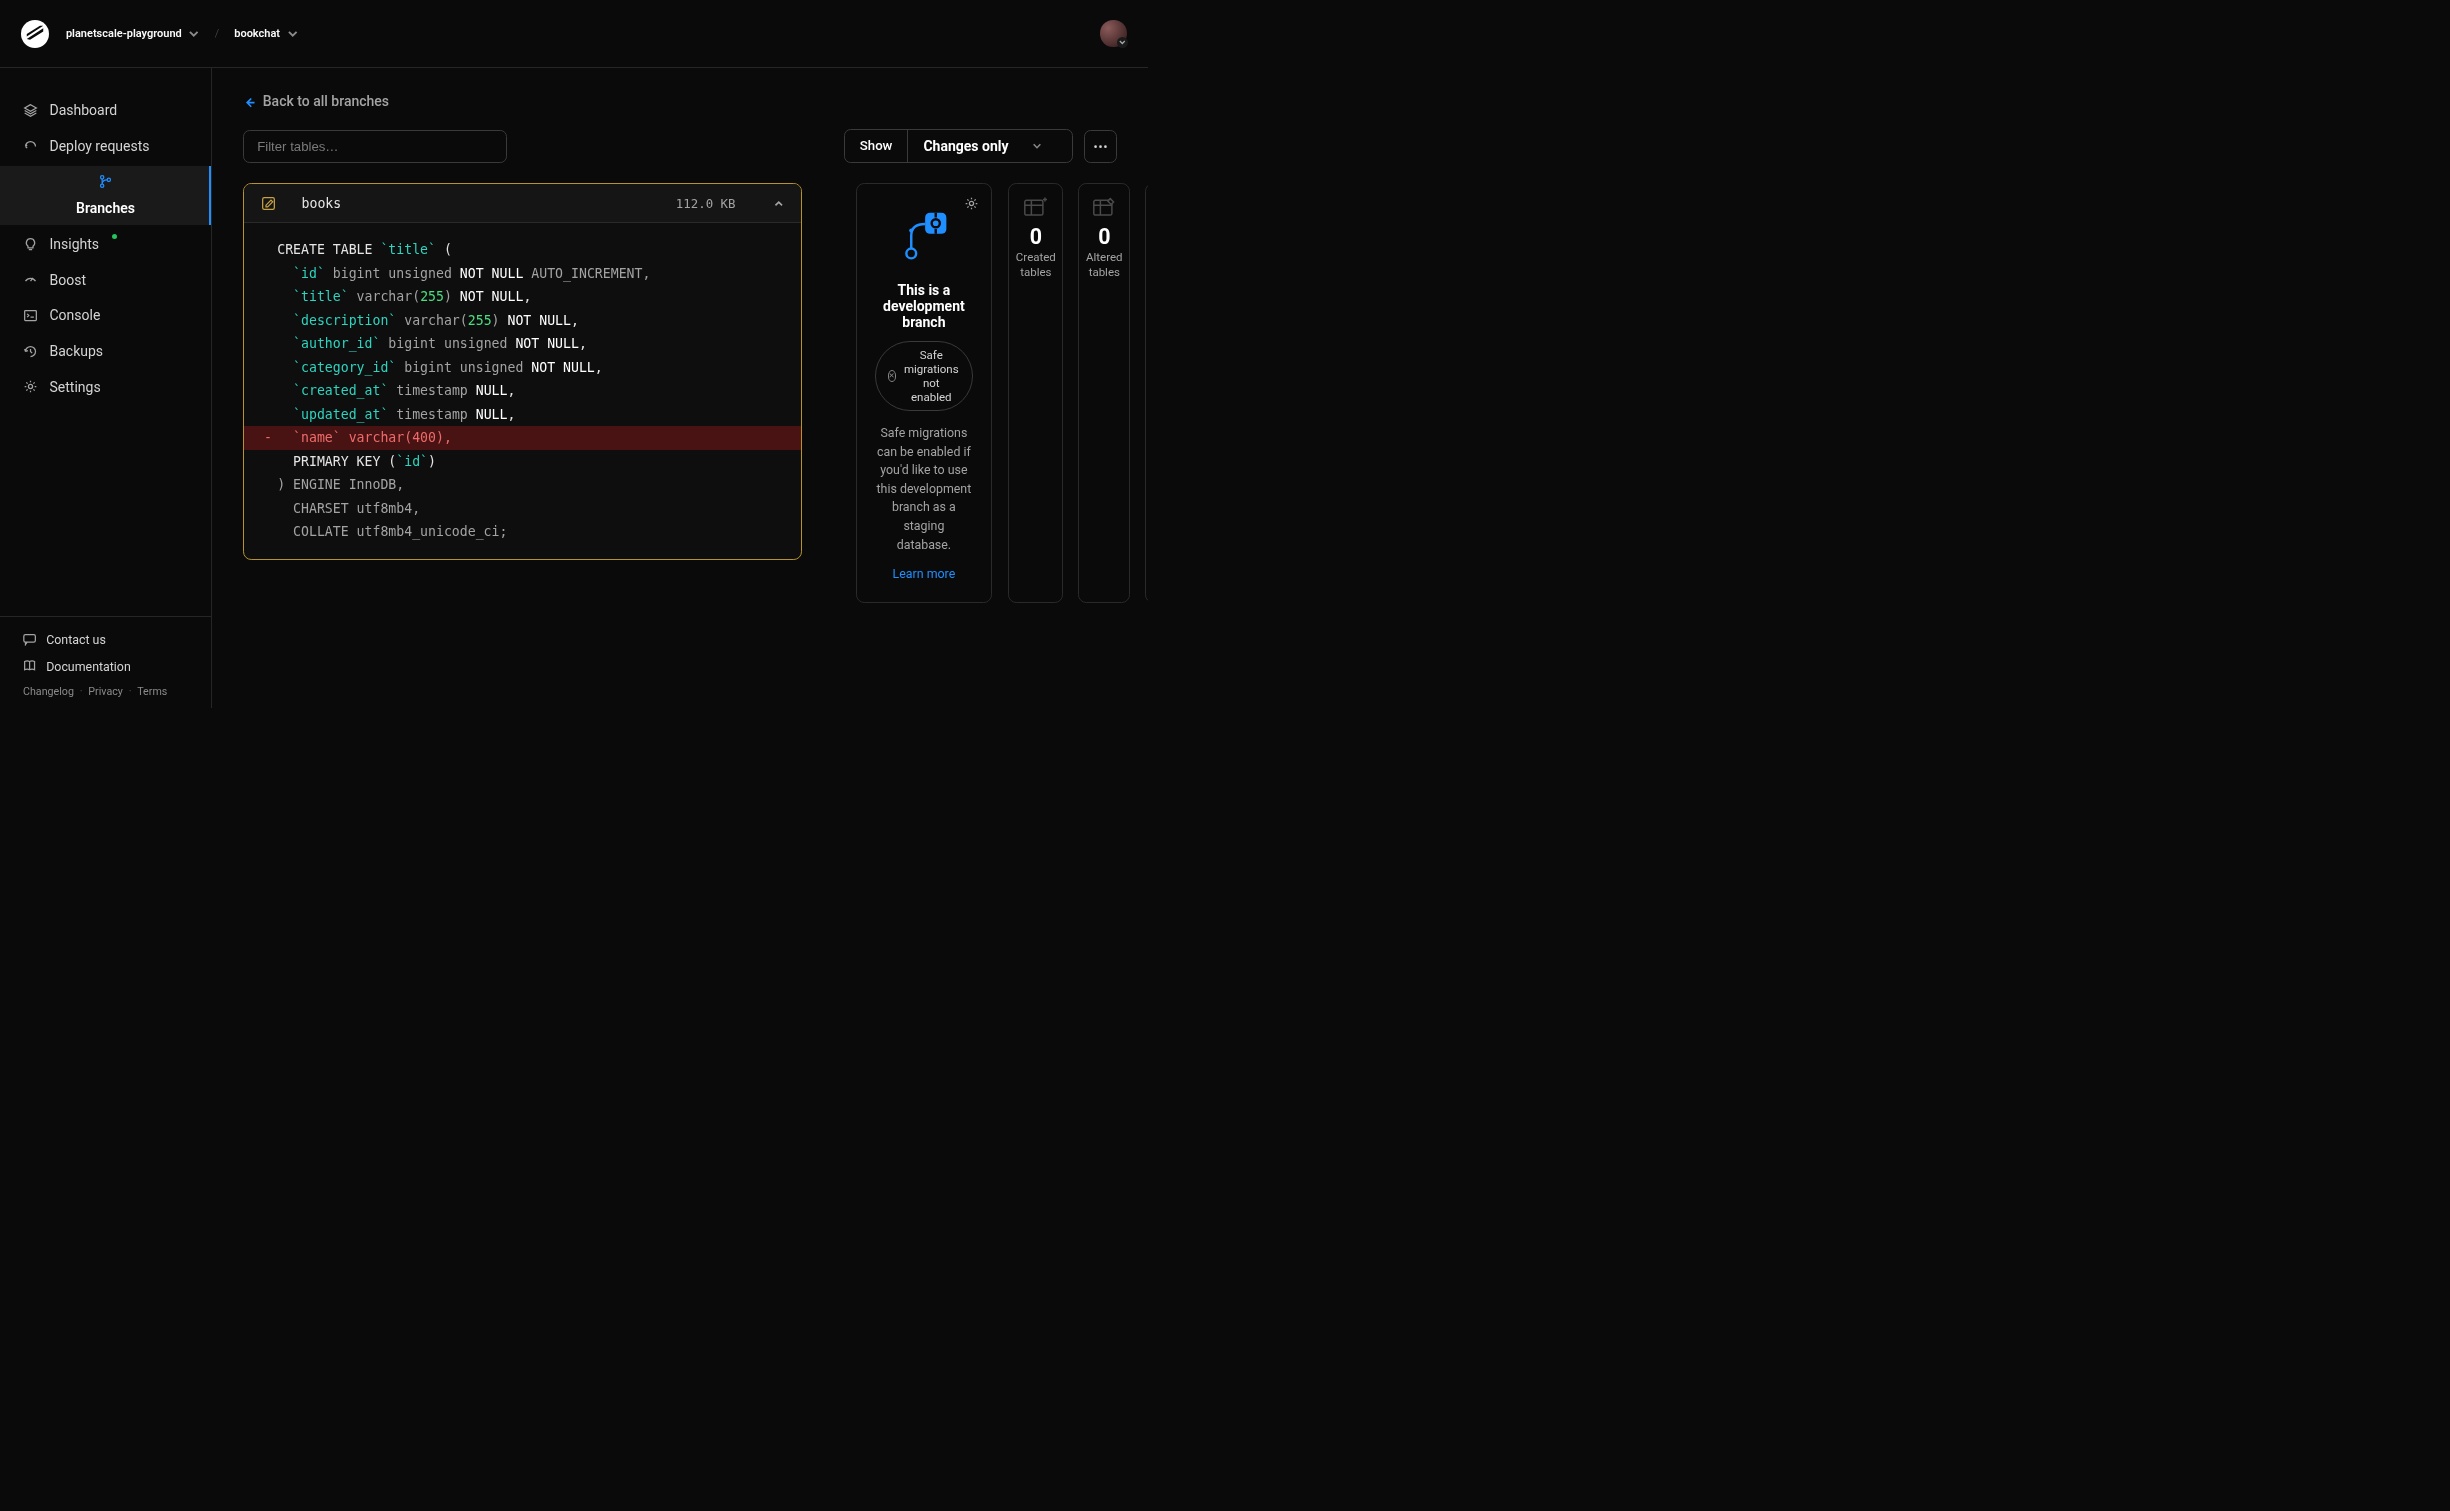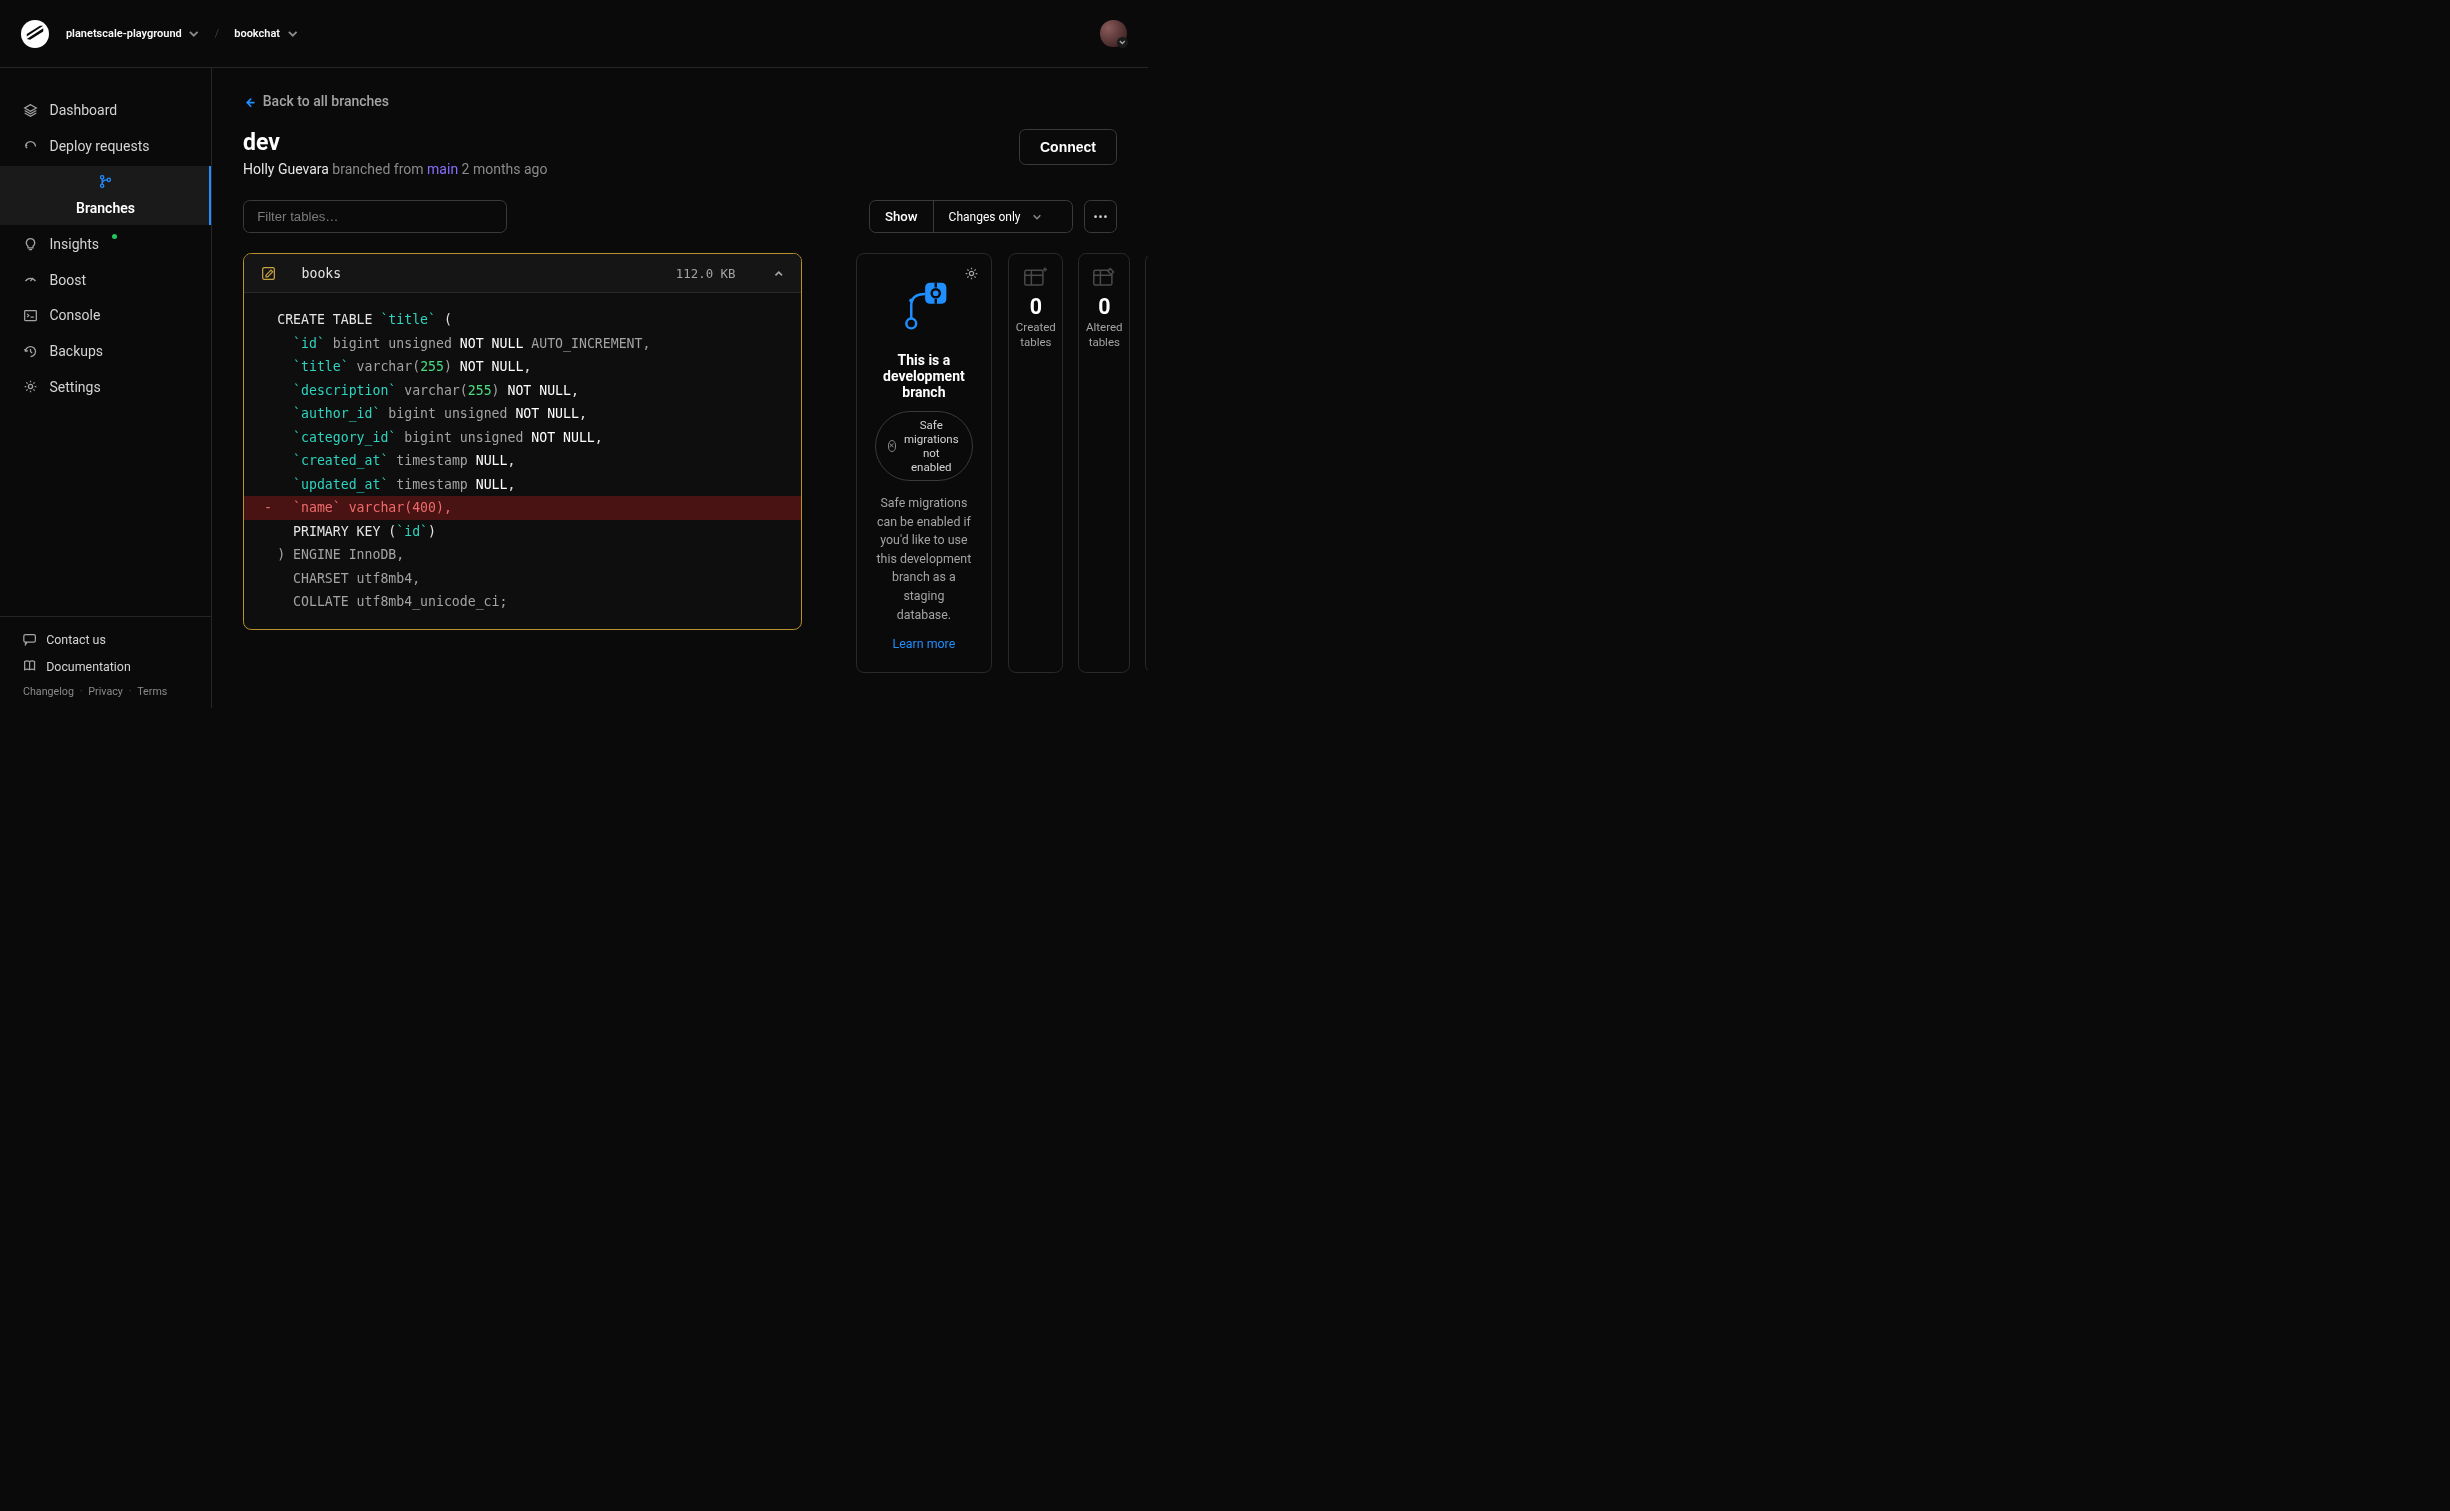--- a/index.html
+++ b/index.html
@@ -46,21 +46,21 @@
 .branch-meta { font-size:14px; color:#8a8a8a; }
 .branch-meta .author { color:#e5e5e5; }
 .branch-meta .from-branch { color:#8a6fff; }
 .connect-btn { border:0.8px solid #3a3a3a; background:transparent; color:#fff; font-size:14px; font-weight:600; padding:9px 20px; border-radius:6.6px; cursor:pointer;}
 .controls-row { display:flex; align-items:center; gap:11.5px; margin-bottom:20px;}
 .filter-input { flex:0 0 264px; background:#0a0a0a; border:0.8px solid #3a3a3a; border-radius:6.6px; padding:8.2px 13.2px; font-size:13.2px; color:#e5e5e5; }
 .filter-input::placeholder { color:#7a7a7a; }
 .ctrl-spacer { flex:1; }
 .show-group { display:flex; border:0.8px solid #3a3a3a; border-radius:6.6px; overflow:hidden;}
 .show-label { padding:8.2px 15px; font-size:13.2px; color:#fff; font-weight:500; border-right:0.8px solid #3a3a3a; }
-.show-select { padding:8.2px 30px 8.2px 15px; font-size:12px; color:#fff; background:transparent; border:none; cursor:pointer; position: relative; display: flex; align-items: center; gap: 11px;}
+.show-select { padding:8.2px 30px 8.2px 15px; font-size:14px; color:#fff; background:transparent; border:none; cursor:pointer; position: relative; display: flex; align-items: center; gap: 23px; font-weight: bold;}
 .more-btn { border:0.8px solid #3a3a3a; border-radius:6.6px; width:33px; height:33px; display:flex; align-items:center; justify-content:center; cursor:pointer;}
 .content-row { display:flex; gap:31px; align-items:flex-start;}
 .schema-panel { flex:1; border:0.8px solid #b8922d; border-radius:8.2px; overflow:hidden; background:#0e0e0e;}
 .schema-header { display:flex; align-items:center; gap:26px; padding:11.5px 16.5px; background:#151515; border-bottom:0.8px solid #2a2a2a;}
 .schema-header .icon { width:15px; height:15px;}
 .schema-name { font-family: ui-monospace, Menlo, monospace; font-size:13.2px; color:#e5e5e5; flex:1;}
 .schema-size { font-family: ui-monospace, Menlo, monospace; font-size:12.4px; color:#a3a3a3; margin-right:11.5px;}
 .code-block { padding:15px 0; font-family: ui-monospace, Menlo, Consolas, monospace; font-size:13.2px; line-height:1.78;}
 .code-line { padding: 0 20px; white-space: pre; }
 .code-line.removed { background: rgba(185, 28, 28, 0.35); color:#ef6b6b;}
@@ -207,32 +207,20 @@
   </div>
 
   <div class="main">
     <div class="back-link">
       <svg width="13.2" height="13.2" viewBox="0 0 16 16">
           <path d="M10 3L5 8l5 5M5 8h9" stroke="#1f8fff" stroke-width="2" fill="none"></path>
         </svg>
       <span>Back to all branches</span>
     </div>
 
-    <div class="header-row">
-      <div>
-        <div class="branch-title">dev</div>
-        <div class="branch-meta">
-          <span class="author">Holly Guevara</span>
-          <span>branched from</span>
-          <span class="from-branch">main</span>
-          <span>2 months ago</span>
-        </div>
-      </div>
-      <button class="connect-btn">Connect</button>
-    </div>
 
     <div class="controls-row">
       <input class="filter-input" placeholder="Filter tables…" style="">
       <div class="ctrl-spacer"></div>
       <div class="show-group">
         <div class="show-label">Show</div>
         <div class="show-select">
           <span>Changes only</span>
           <svg width="10" height="10" viewBox="0 0 12 12">
               <path d="M2 4l4 4 4-4" stroke="#8a8a8a" stroke-width="1.8" fill="none"></path>

